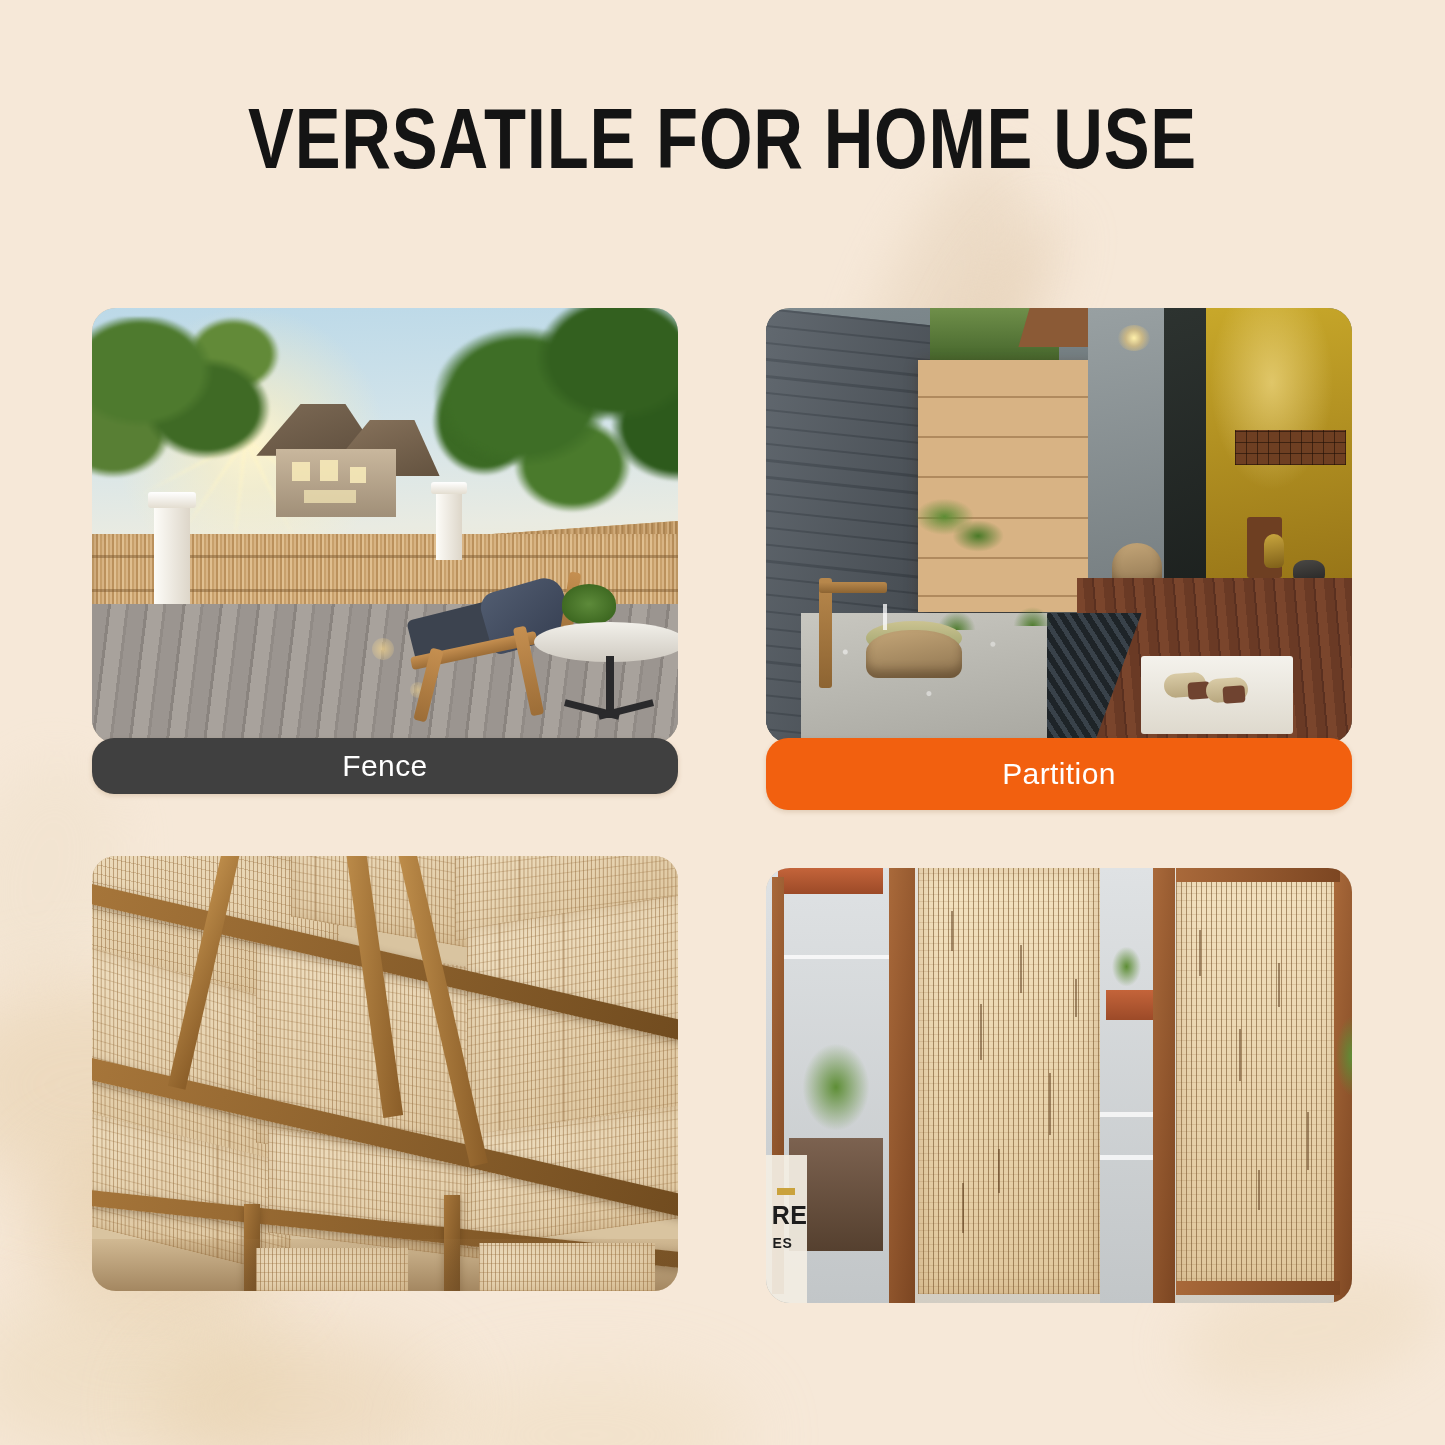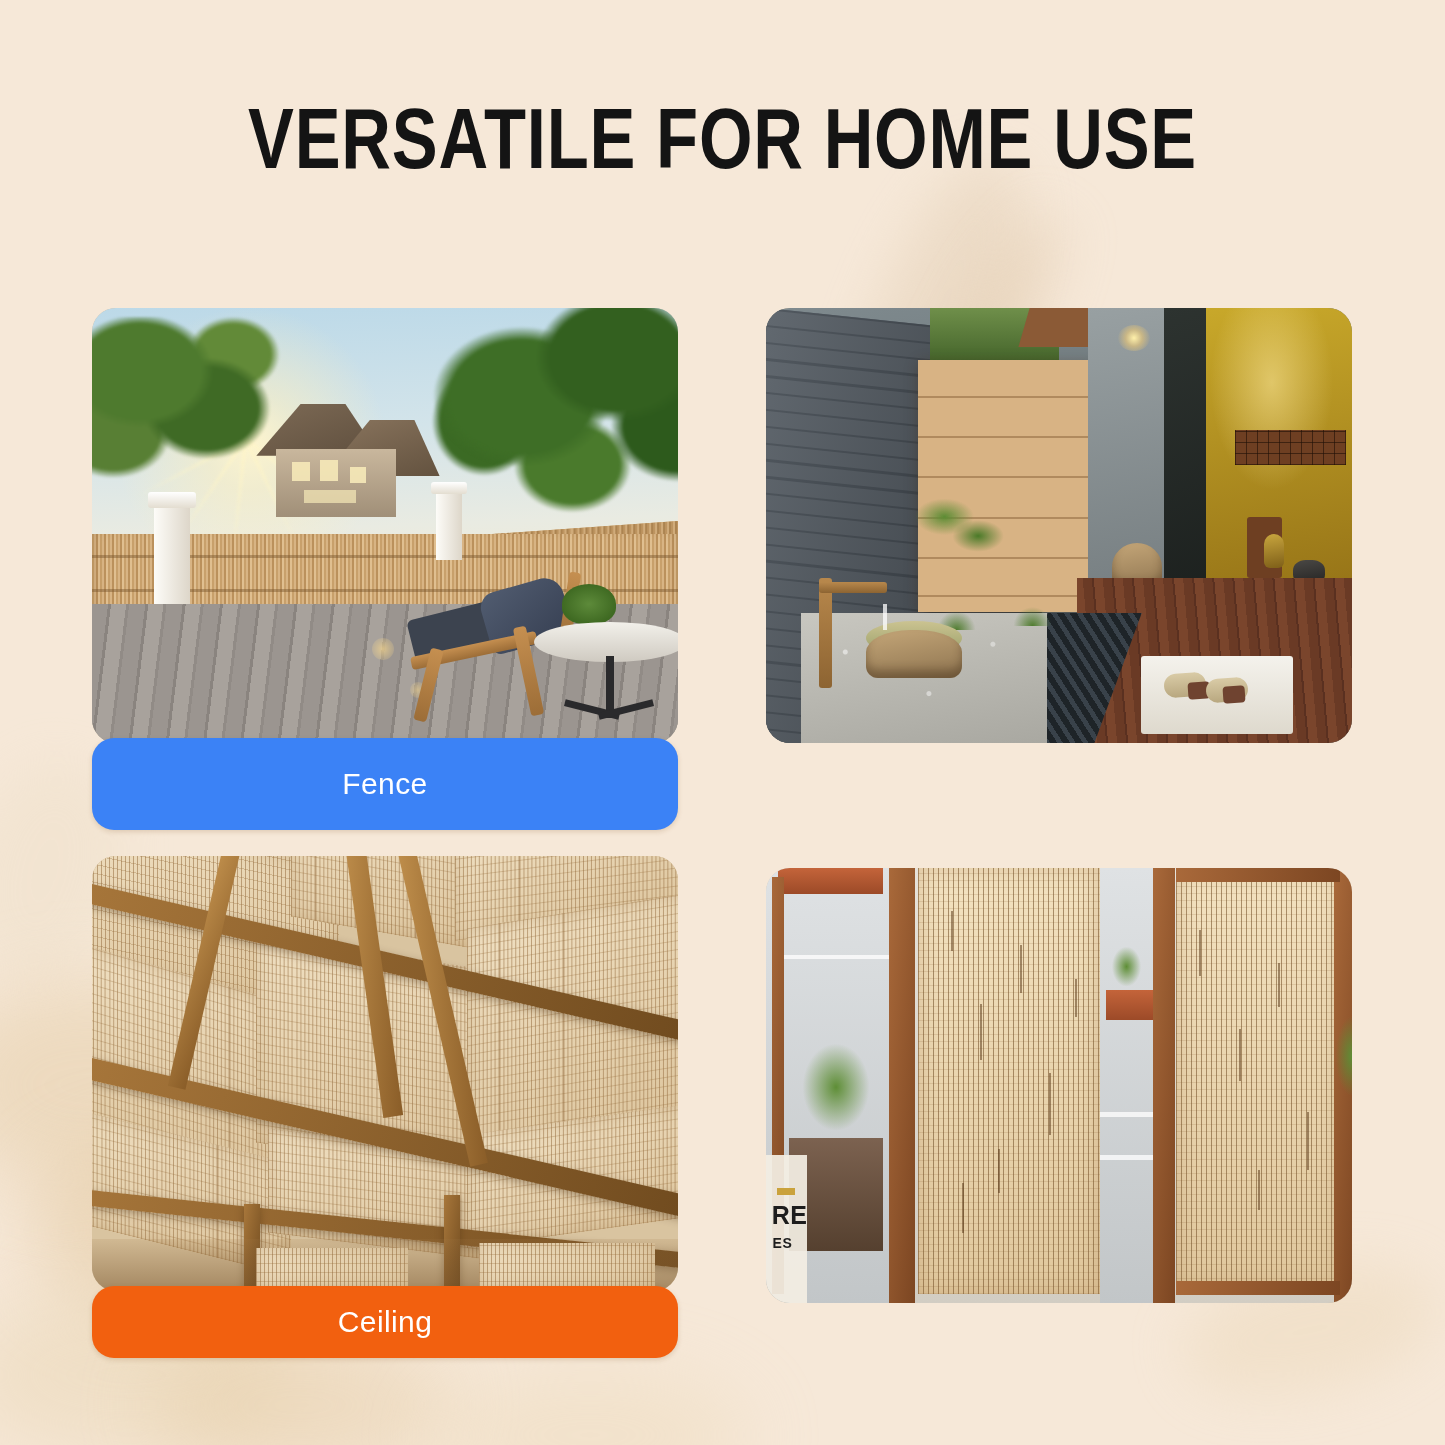--- a/index.html
+++ b/index.html
@@ -253,21 +253,21 @@
       <div class="chair-wood" style="left:330px;top:340px;width:13px;height:74px;transform:rotate(14deg);"></div>
       <div class="chair-wood" style="left:430px;top:318px;width:13px;height:90px;transform:rotate(-12deg);"></div>
       <div class="chair-wood" style="left:472px;top:264px;width:12px;height:70px;transform:rotate(9deg);"></div>
 
       <div class="plant" style="left:470px;top:276px;width:54px;height:40px;"></div>
       <div class="tbl-top" style="left:442px;top:314px;width:152px;height:40px;"></div>
       <div class="tbl-leg" style="left:514px;top:348px;width:8px;height:62px;"></div>
       <div class="tbl-leg" style="left:472px;top:398px;width:56px;height:7px;transform:rotate(14deg);"></div>
       <div class="tbl-leg" style="left:506px;top:398px;width:56px;height:7px;transform:rotate(-14deg);"></div>
     </div>
-    <div class="label-bar" style="top:430px;width:586px;height:92px;background:#3b82f6;justify-content:center;">
+    <div class="label-bar" style="top:430px;width:586px;height:56px;background:#404040;justify-content:center;">
       <span>Fence</span>
     </div>
   </div>
 
   <div class="card" style="left:766px;top:308px;width:586px;height:435px;">
     <div class="photo">
       <div style="position:absolute;inset:0;background:linear-gradient(170deg,#7f8a8e,#4c5458);"></div>
       <div class="brick">
           <div class="brick-shade"></div>
         </div>
@@ -314,20 +314,23 @@
       <div class="grass" style="left:41%;top:63%;width:9%;height:10%;"></div>
       <div class="water" style="left:17%;top:72%;width:96px;height:34px;"></div>
       <div class="basin" style="left:17%;top:74%;width:96px;height:48px;border-radius:46% 46% 12px 12px;"></div>
       <div class="bamboo-spout" style="left:9%;top:62%;width:13px;height:110px;"></div>
       <div class="bamboo-spout" style="left:9%;top:63%;width:68px;height:11px;"></div>
       <div style="position:absolute;left:20%;top:68%;width:4px;height:26px;background:rgba(255,255,255,.75);"></div>
 
       <div style="position:absolute;left:25%;top:40%;width:18%;height:20%;
         background:radial-gradient(ellipse 40% 30% at 30% 40%,#5d8c34,rgba(93,140,52,0) 70%),
                    radial-gradient(ellipse 35% 26% at 62% 62%,#4a7a28,rgba(74,122,40,0) 70%);"></div>
+    </div>
+    <div class="label-bar" style="top:430px;width:586px;height:72px;background:#F2600F;">
+      <span>Partition</span>
     </div>
   </div>
 
   <div class="card" style="left:92px;top:856px;width:586px;height:435px;">
     <div class="photo">
       <div class="ceil-bg"></div>
 
       <div class="reed-panel" style="left:-4%;top:-4%;width:46%;height:34%;transform:skewY(12deg);"></div>
       <div class="reed-panel" style="left:34%;top:-8%;width:34%;height:26%;transform:skewY(10deg);"></div>
       <div class="reed-panel" style="left:62%;top:-8%;width:44%;height:24%;transform:skewY(-7deg);"></div>
@@ -344,23 +347,20 @@
       <div class="beam-lite" style="left:58%;top:-6%;width:18px;height:78%;transform:rotate(-13deg);"></div>
       <div class="beam-lite" style="left:18%;top:-6%;width:18px;height:60%;transform:rotate(13deg);"></div>
       <div class="beam" style="left:-8%;top:84%;width:116%;height:16px;transform:rotate(6deg);"></div>
       <div class="beam" style="left:26%;top:80%;width:16px;height:22%;"></div>
       <div class="beam" style="left:60%;top:78%;width:16px;height:24%;"></div>
       <div style="position:absolute;left:0;bottom:0;width:100%;height:12%;
         background:linear-gradient(180deg,rgba(160,120,70,.15),rgba(120,85,45,.55));"></div>
       <div class="reed-panel" style="left:28%;bottom:0;width:26%;height:10%;"></div>
       <div class="reed-panel" style="left:66%;bottom:0;width:30%;height:11%;"></div>
     </div>
-    <div class="label-bar" style="top:430px;width:586px;height:72px;background:#F2600F;">
-      <span>Ceiling</span>
-    </div>
   </div>
 
   <div class="card" style="left:766px;top:868px;width:586px;height:435px;">
     <div class="photo">
       <div class="deco-bg"></div>
 
       <div class="balcony" style="left:0;top:0;width:24%;height:100%;"></div>
       <div class="awning" style="left:2%;top:0;width:18%;height:6%;"></div>
       <div class="frame" style="left:1%;top:2%;width:12px;height:96%;"></div>
       <div class="deco-plant" style="left:4%;top:36%;width:16%;height:26%;"></div>

